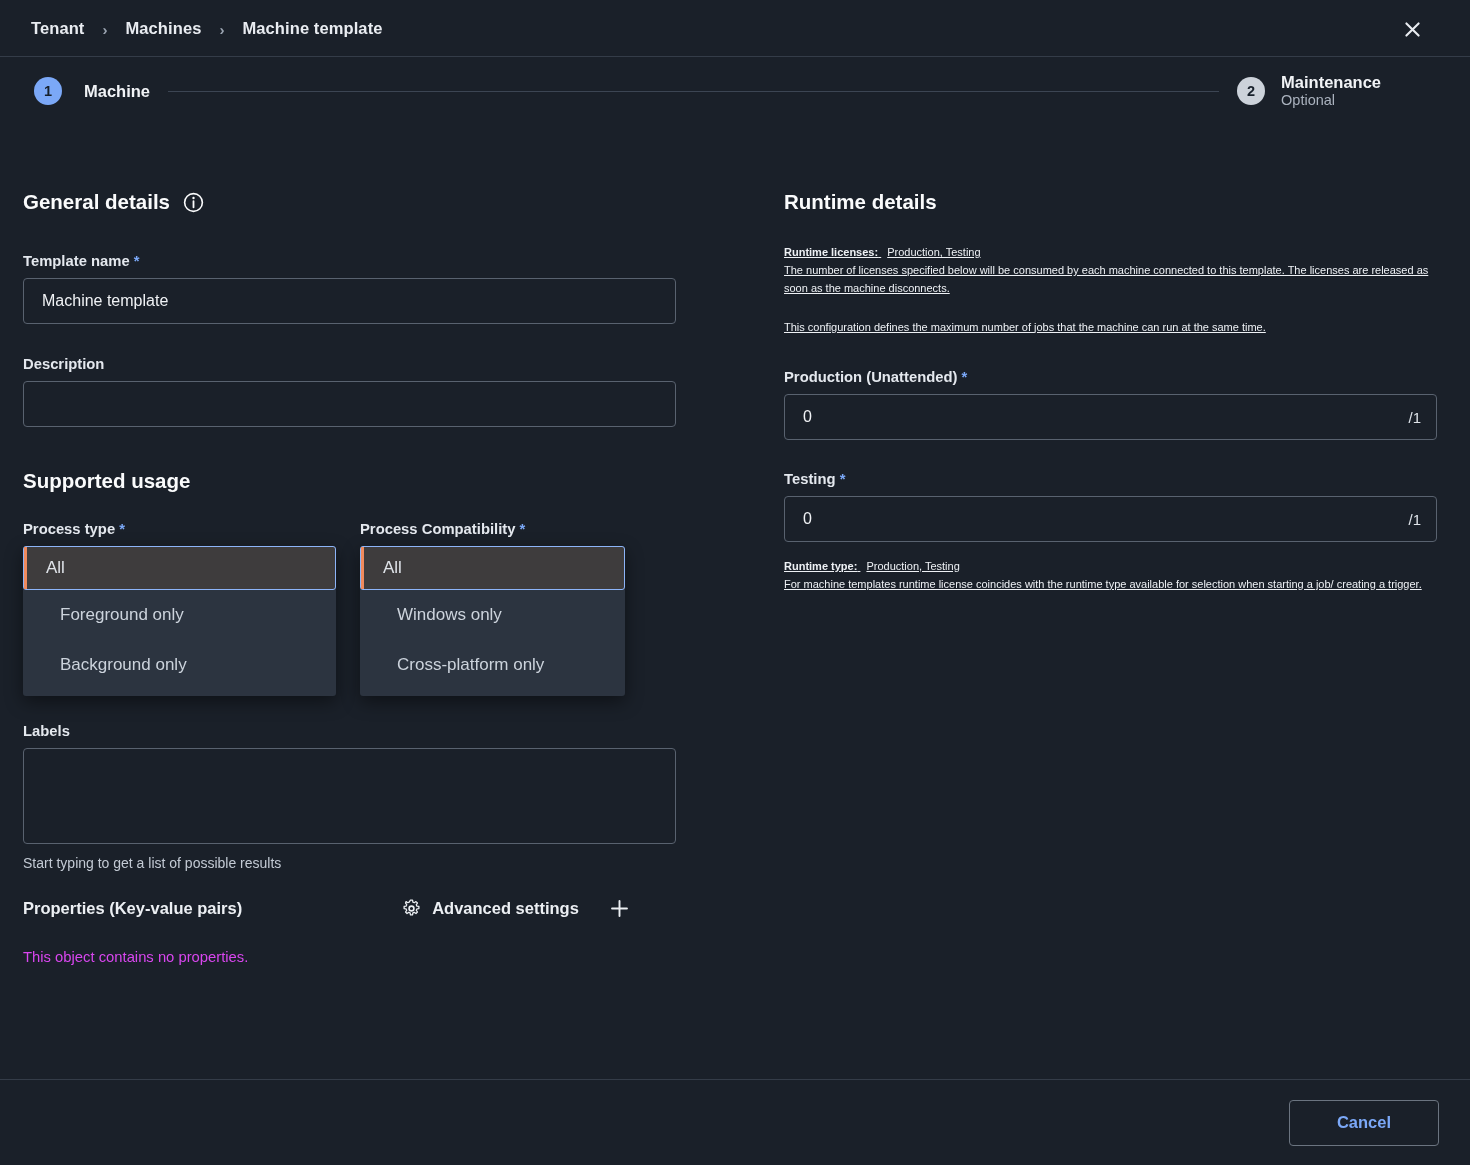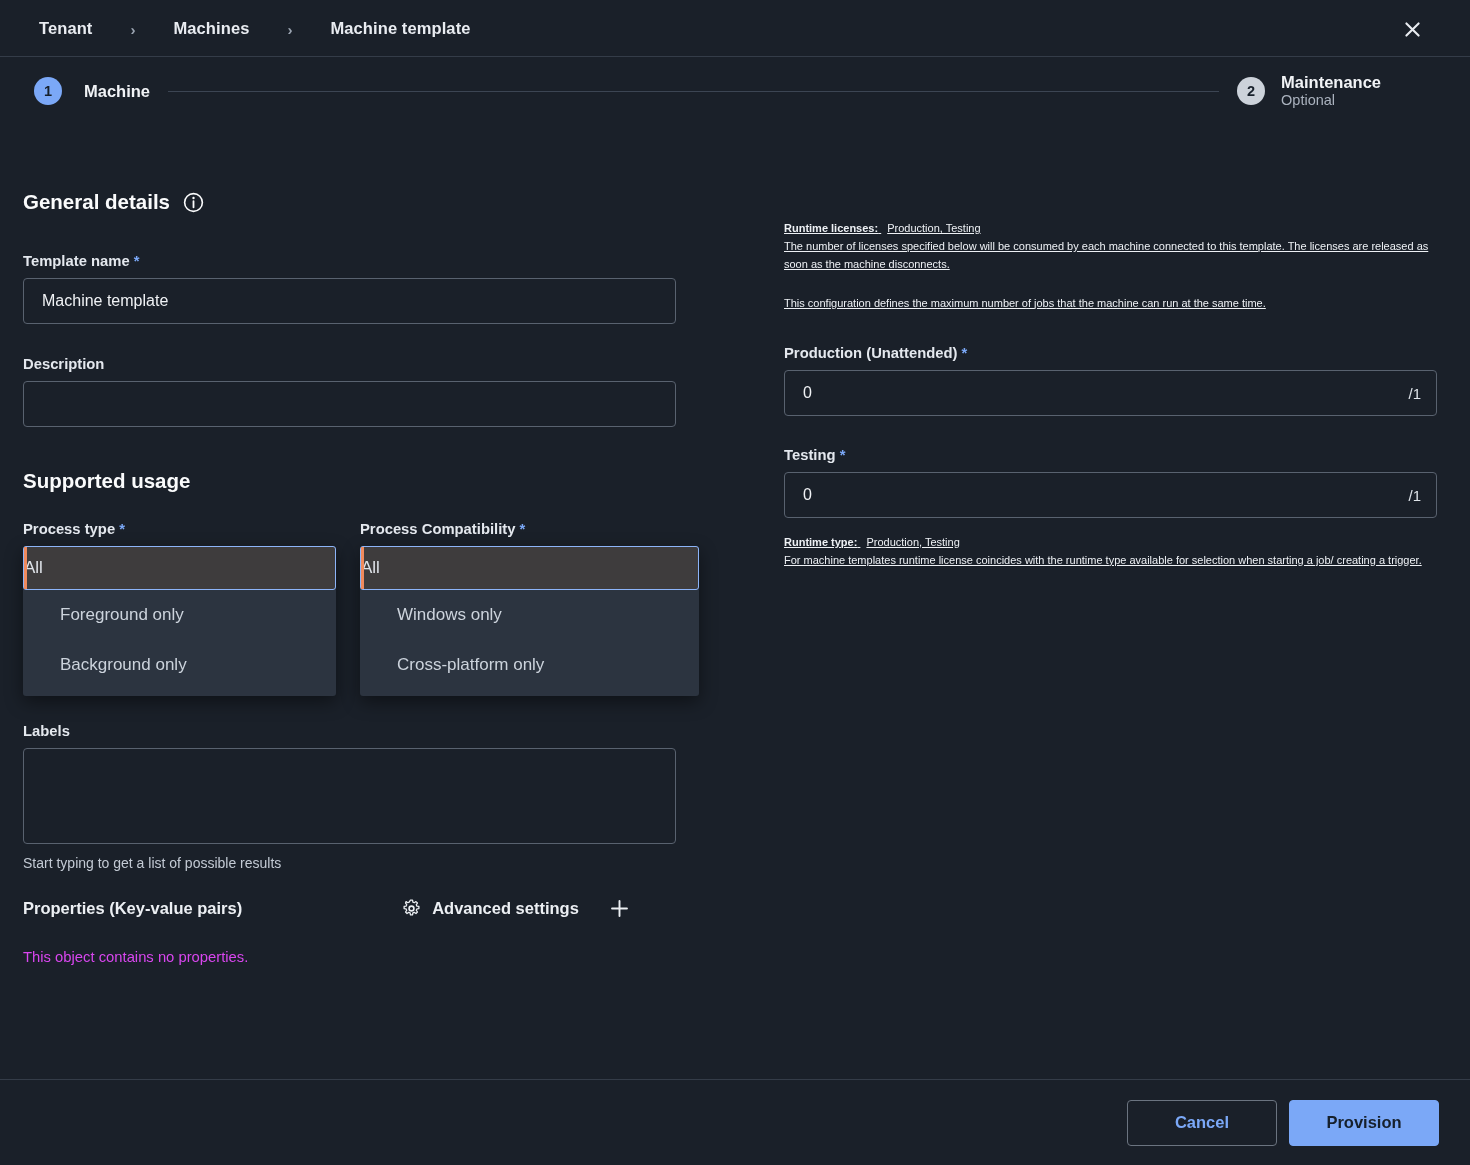--- a/index.html
+++ b/index.html
@@ -14,21 +14,21 @@
   }
 
   .page { position: relative; width: 1470px; height: 1165px; }
 
   
   .header {
     position: absolute; left: 0; top: 0; width: 1470px; height: 57px;
     border-bottom: 1px solid #343c48;
     display: flex; align-items: center;
   }
-  .crumbs { display: flex; align-items: flex-end; padding-left: 39px; gap: 20px; }
+  .crumbs { display: flex; align-items: flex-end; padding-left: 31px; }
   .crumb {
     font-size: 16.5px; font-weight: 700; color: #e9ecf1;
     letter-spacing: .1px; white-space: nowrap;
   }
   .crumb-sep {
     margin: 0 18px; color: #9aa3b0; font-size: 15px; font-weight: 700;
     display: inline-flex; align-items: center;
   }
   .close-btn {
     position: absolute; right: 42px; top: 13px;
@@ -83,37 +83,38 @@
     outline: none;
   }
   .text-input.tall { height: 46px; }
 
   
   .usage-title { font-size: 20.5px; font-weight: 700; color: #fafbfc; }
 
   .dd-row { position: relative; display: flex; gap: 24px; }
   .dd-wrap { position: relative; }
   .dd-wrap.pt { width: 313px; }
-  .dd-wrap.pc { width: 339px; }
+  .dd-wrap.pc { width: 265px; }
 
   .dd-open {
     position: absolute; left: 0; top: 0; width: 100%;
     background: #2c3440;
     border-radius: 3px;
     box-shadow: 0 6px 18px rgba(0,0,0,.45);
     z-index: 20;
     padding-bottom: 6px;
   }
   .dd-selected {
     position: relative;
     background: #3e3c3d;
     border: 1px solid #8cb4f8;
     border-radius: 3px;
     height: 44px;
     display: flex; align-items: center;
+    padding-left: 22px;
     font-size: 17px; color: #dfe3e9;
     cursor: pointer;
   }
   .dd-selected::before {
     content: ""; position: absolute; left: 0; top: 0; bottom: 0;
     width: 3px; background: #f08a5d;
   }
   .dd-option {
     height: 50px; display: flex; align-items: center;
     padding-left: 37px; font-size: 17px; color: #ccd3dc;
@@ -286,20 +287,21 @@
           <path d="M12 4.2 V19.8 M4.2 12 H19.8" stroke="#eceff3" stroke-width="2" stroke-linecap="round"></path>
         </svg>
       </span>
     </div>
 
     <div class="props-empty">This object contains no properties.</div>
   </div>
 
   <div class="col-right">
 
+    <div class="section-title">Runtime details</div>
 
     <div style="margin-top:30px" class="rt-block">
       <div>
         <b>Runtime licenses:</b>
         <span style="margin-left:6px">Production, Testing</span>
       </div>
       <div>The number of licenses specified below will be consumed by each machine connected to this template. The licenses are released as soon as the machine disconnects.</div>
     </div>
 
     <div class="rt-gap"></div>
@@ -332,16 +334,15 @@
       <div>
         <b>Runtime type:</b>
         <span style="margin-left:6px">Production, Testing</span>
       </div>
       <div>For machine templates runtime license coincides with the runtime type available for selection when starting a job/ creating a trigger.</div>
     </div>
   </div>
 
   <div class="footer">
     <button class="btn btn-cancel">Cancel</button>
-    <button class="btn btn-provision">Provision</button>
   </div>
 
 </div>
 
 </body></html>

